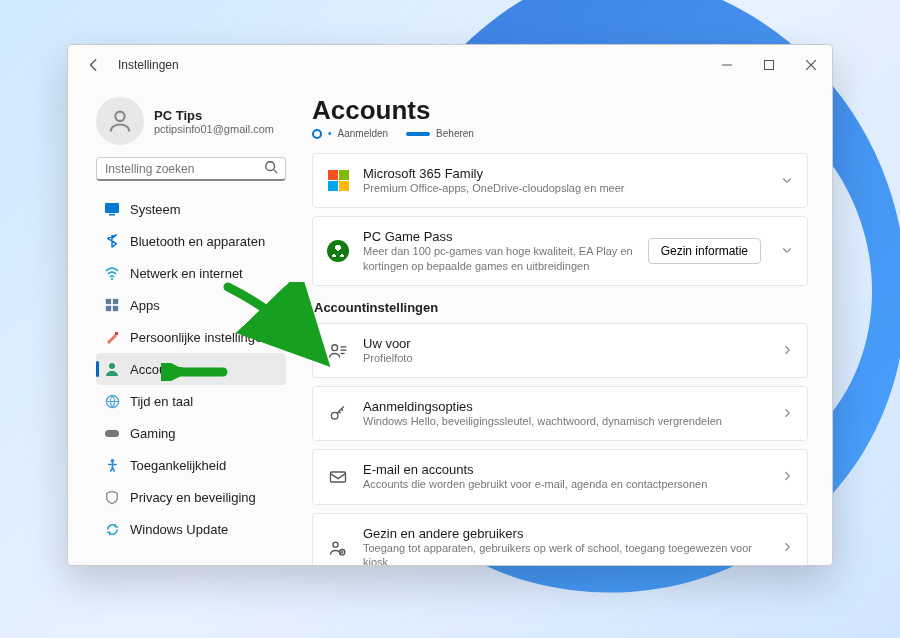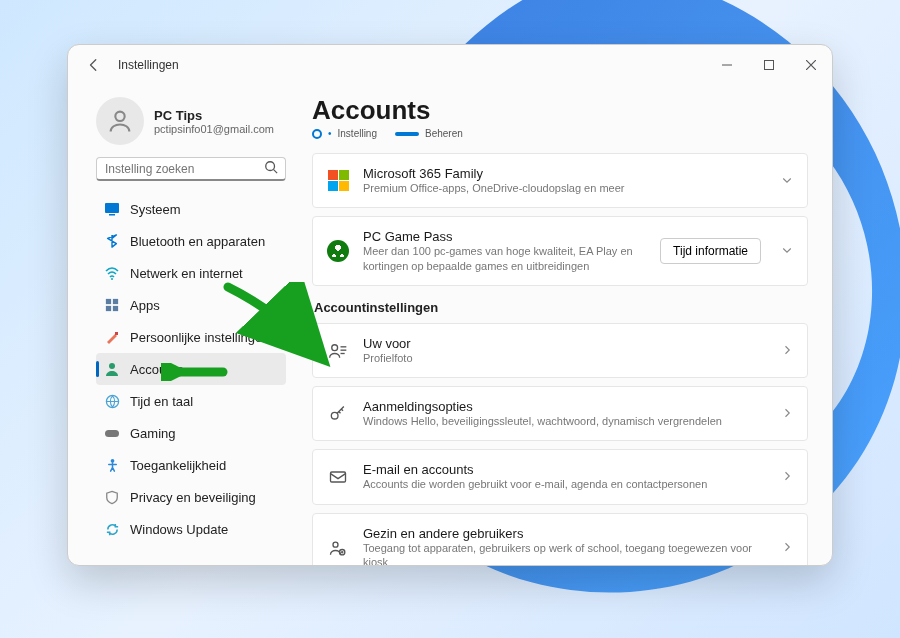--- a/index.html
+++ b/index.html
@@ -1,19 +1,19 @@
 <!DOCTYPE html>
 <html><head>
 <meta charset="utf-8">
 <style>
 * { box-sizing: border-box; margin: 0; padding: 0; font-family: 'Segoe UI', Tahoma, sans-serif; }
 body { width: 900px; height: 638px; overflow: hidden; position: relative; background: linear-gradient(135deg, #cfe8ff 0%, #e8f2ff 50%, #d0e5ff 100%); }
 .bg-swirl { position: absolute; inset: 0; overflow: hidden; }
 .bg-swirl svg { position: absolute; right: -120px; top: -80px; width: 760px; height: 760px; opacity: 0.9; }
-.window { position: absolute; left: 67px; top: 44px; width: 766px; height: 522px; background: #fbfbfb; border: 1px solid #ccc; border-radius: 12px; box-shadow: 0 16px 40px rgba(0,0,0,0.18); display: flex; flex-direction: column; }
+.window { position: absolute; left: 67px; top: 44px; width: 766px; height: 522px; background: #fbfbfb; border: 1px solid #ccc; border-radius: 4px; box-shadow: 0 16px 40px rgba(0,0,0,0.18); display: flex; flex-direction: column; }
 .titlebar { height: 40px; display: flex; align-items: center; padding: 0 0 0 12px; }
 .back-btn { width: 28px; height: 28px; display: flex; align-items: center; justify-content: center; border-radius: 4px; cursor: pointer; color: #555; }
 .titlebar .title { font-size: 12px; color: #333; margin-left: 10px; }
 .win-ctrls { margin-left: auto; display: flex; }
 .win-ctrls .wc { width: 42px; height: 30px; display: flex; align-items: center; justify-content: center; cursor: pointer; color: #555; }
 .content { flex: 1; display: flex; overflow: hidden; }
 .sidebar { width: 230px; padding: 8px 12px 12px 28px; overflow-y: auto; }
 .user-block { display: flex; align-items: center; gap: 10px; margin: 4px 0 12px 0; }
 .avatar { width: 48px; height: 48px; border-radius: 50%; background: #e8e8e8; display: flex; align-items: center; justify-content: center; color: #888; }
 .user-texts .uname { font-size: 13px; font-weight: 600; color: #222; }
@@ -217,21 +217,21 @@
           </li>
       </ul>
     </aside>
 
     <main class="main">
       <h1>Accounts</h1>
       <div class="pills">
         <div class="pill">
             <span class="ring"></span>
             <span class="dot">•</span>
-            <span>Instelling</span>
+            <span>Aanmelden</span>
           </div>
         <div class="pill">
             <span class="bar"></span>
             <span>Beheren</span>
           </div>
       </div>
 
       <div class="card">
         <div class="cico">
             <div class="ms-logo">
@@ -251,21 +251,21 @@
       </div>
 
       <div class="card">
         <div class="cico">
             <div class="xbox-logo"></div>
           </div>
         <div class="ctxt">
           <div class="ctitle">PC Game Pass</div>
           <div class="csub">Meer dan 100 pc-games van hoge kwaliteit, EA Play en kortingen op bepaalde games en uitbreidingen</div>
         </div>
-        <button class="btn">Tijd informatie</button>
+        <button class="btn">Gezin informatie</button>
         <span class="chev"><svg width="12" height="12" viewBox="0 0 16 16">
               <path d="M3 6l5 5 5-5" stroke="currentColor" fill="none" stroke-width="1.5"></path>
             </svg></span>
       </div>
 
       <div class="section-hdr">Accountinstellingen</div>
 
       <div class="card">
         <div class="cico">
             <svg width="20" height="20" viewBox="0 0 24 24">

